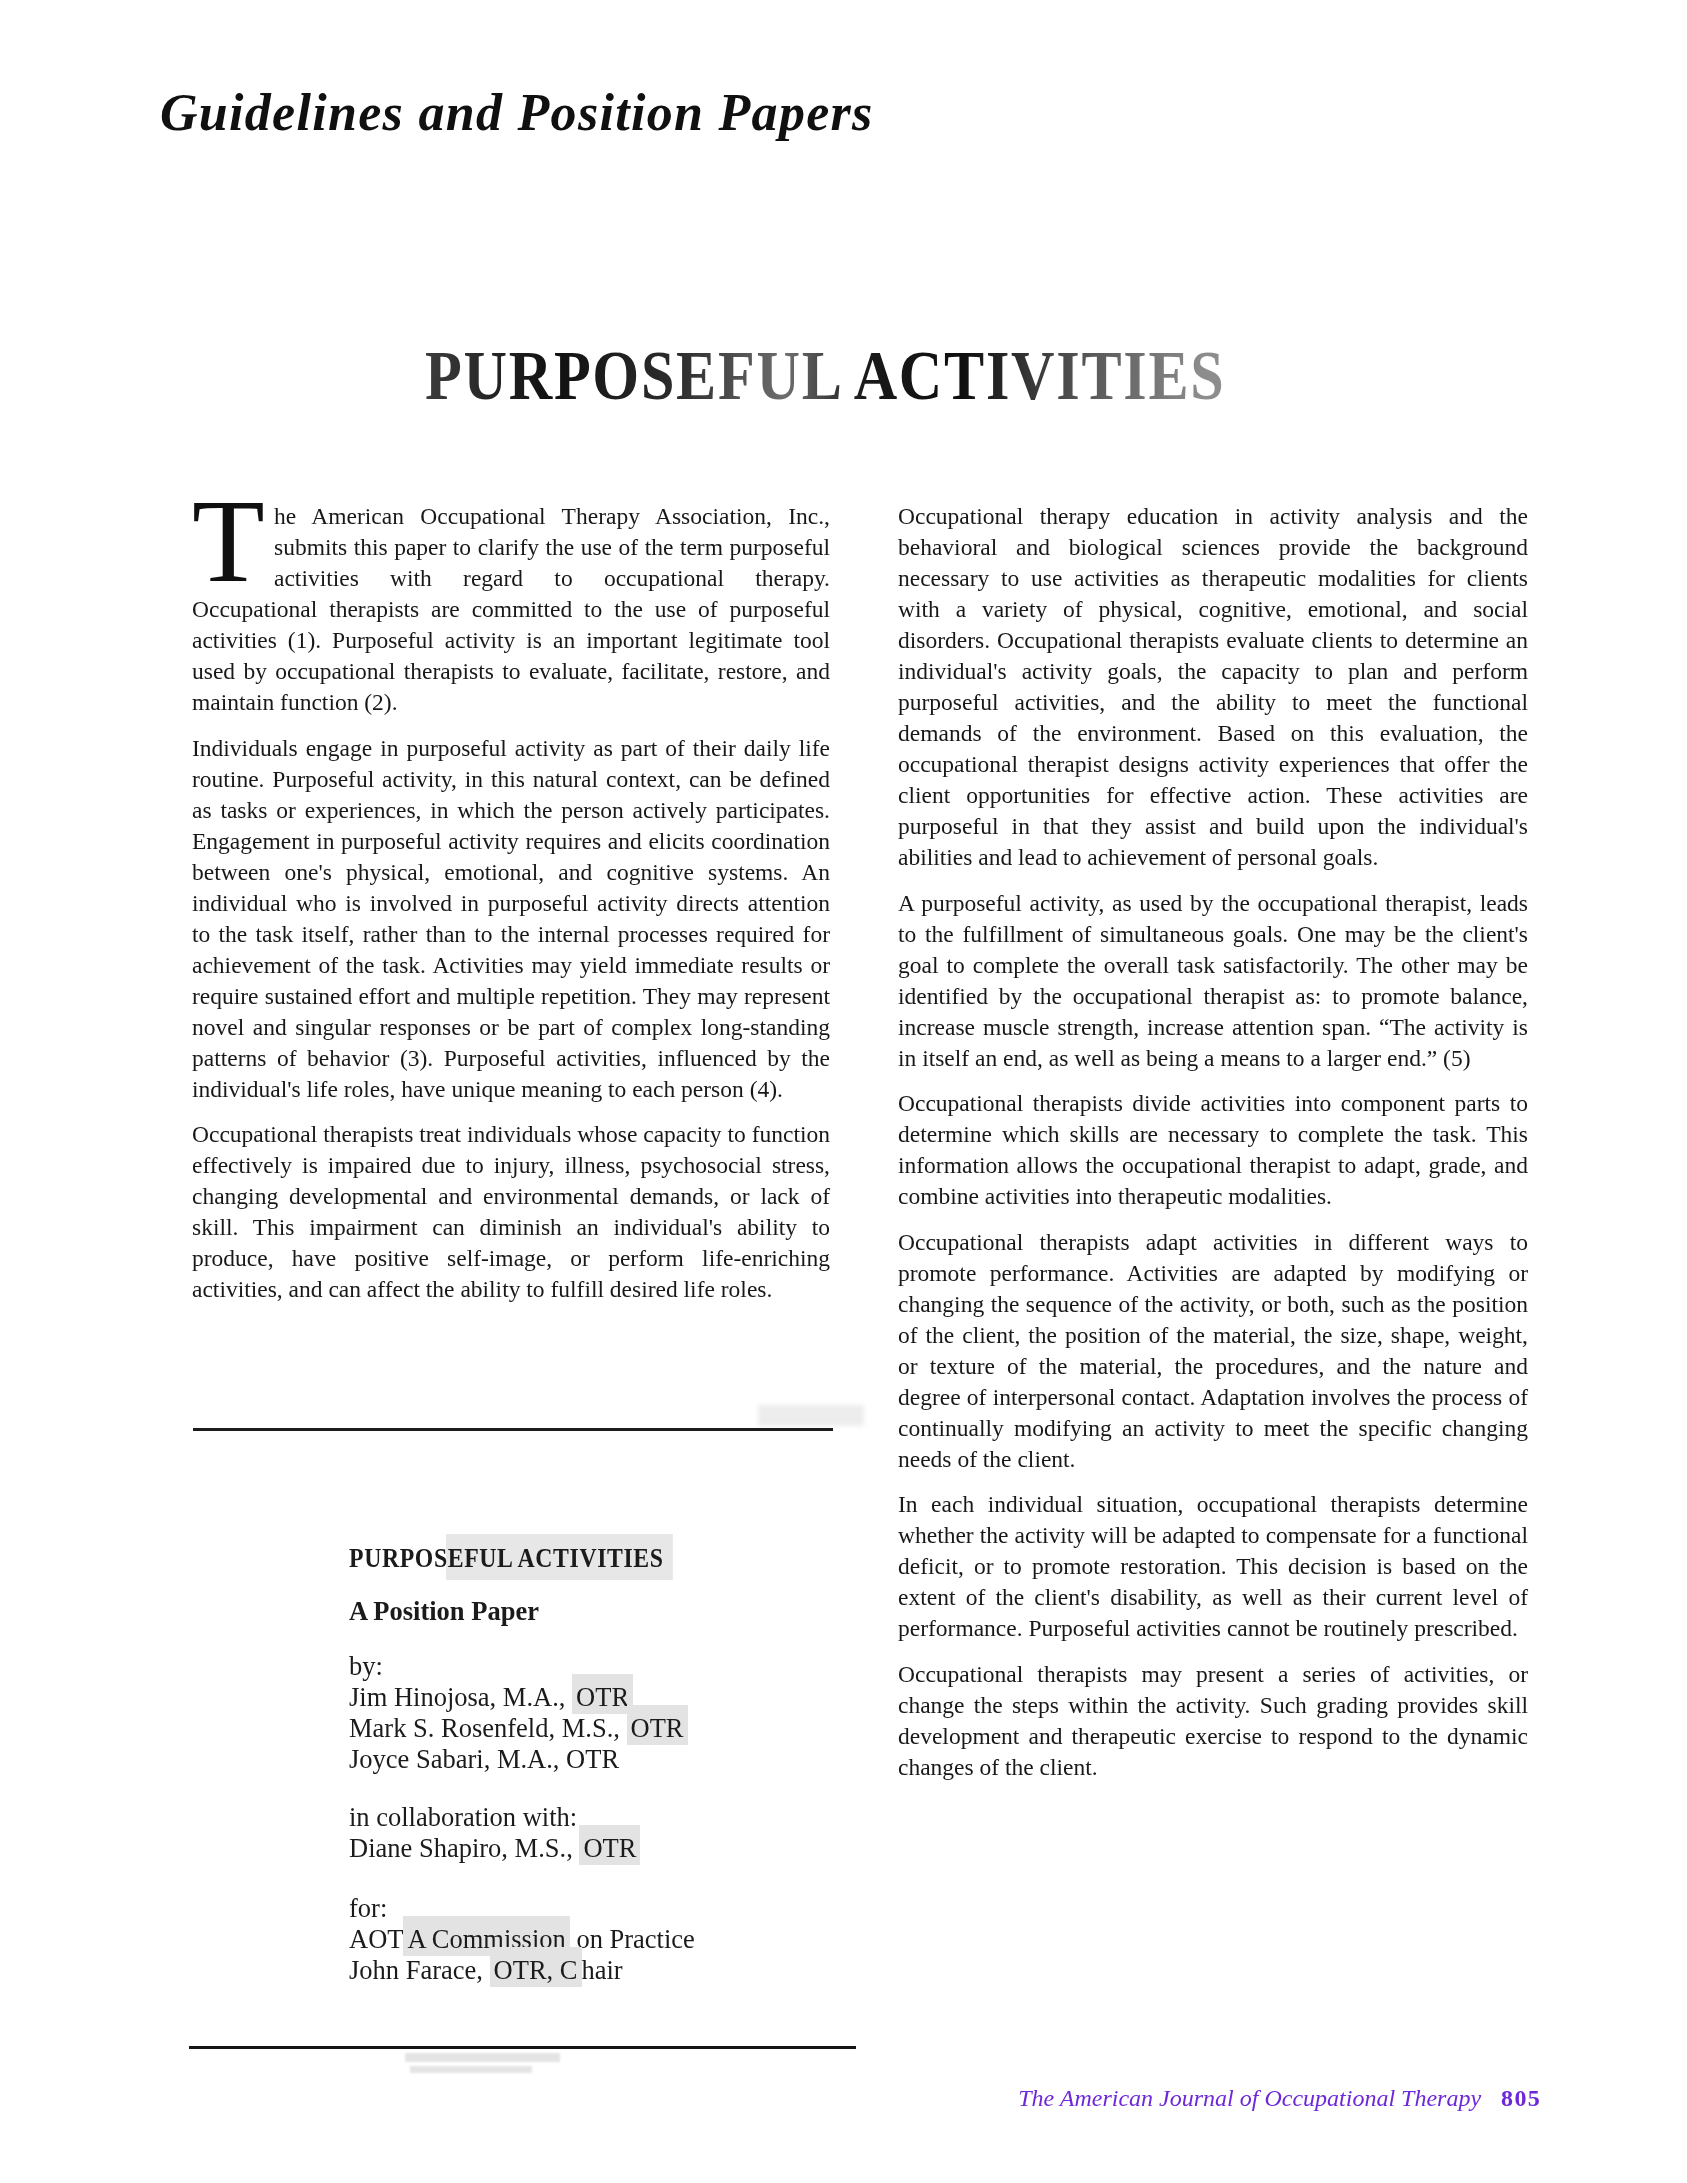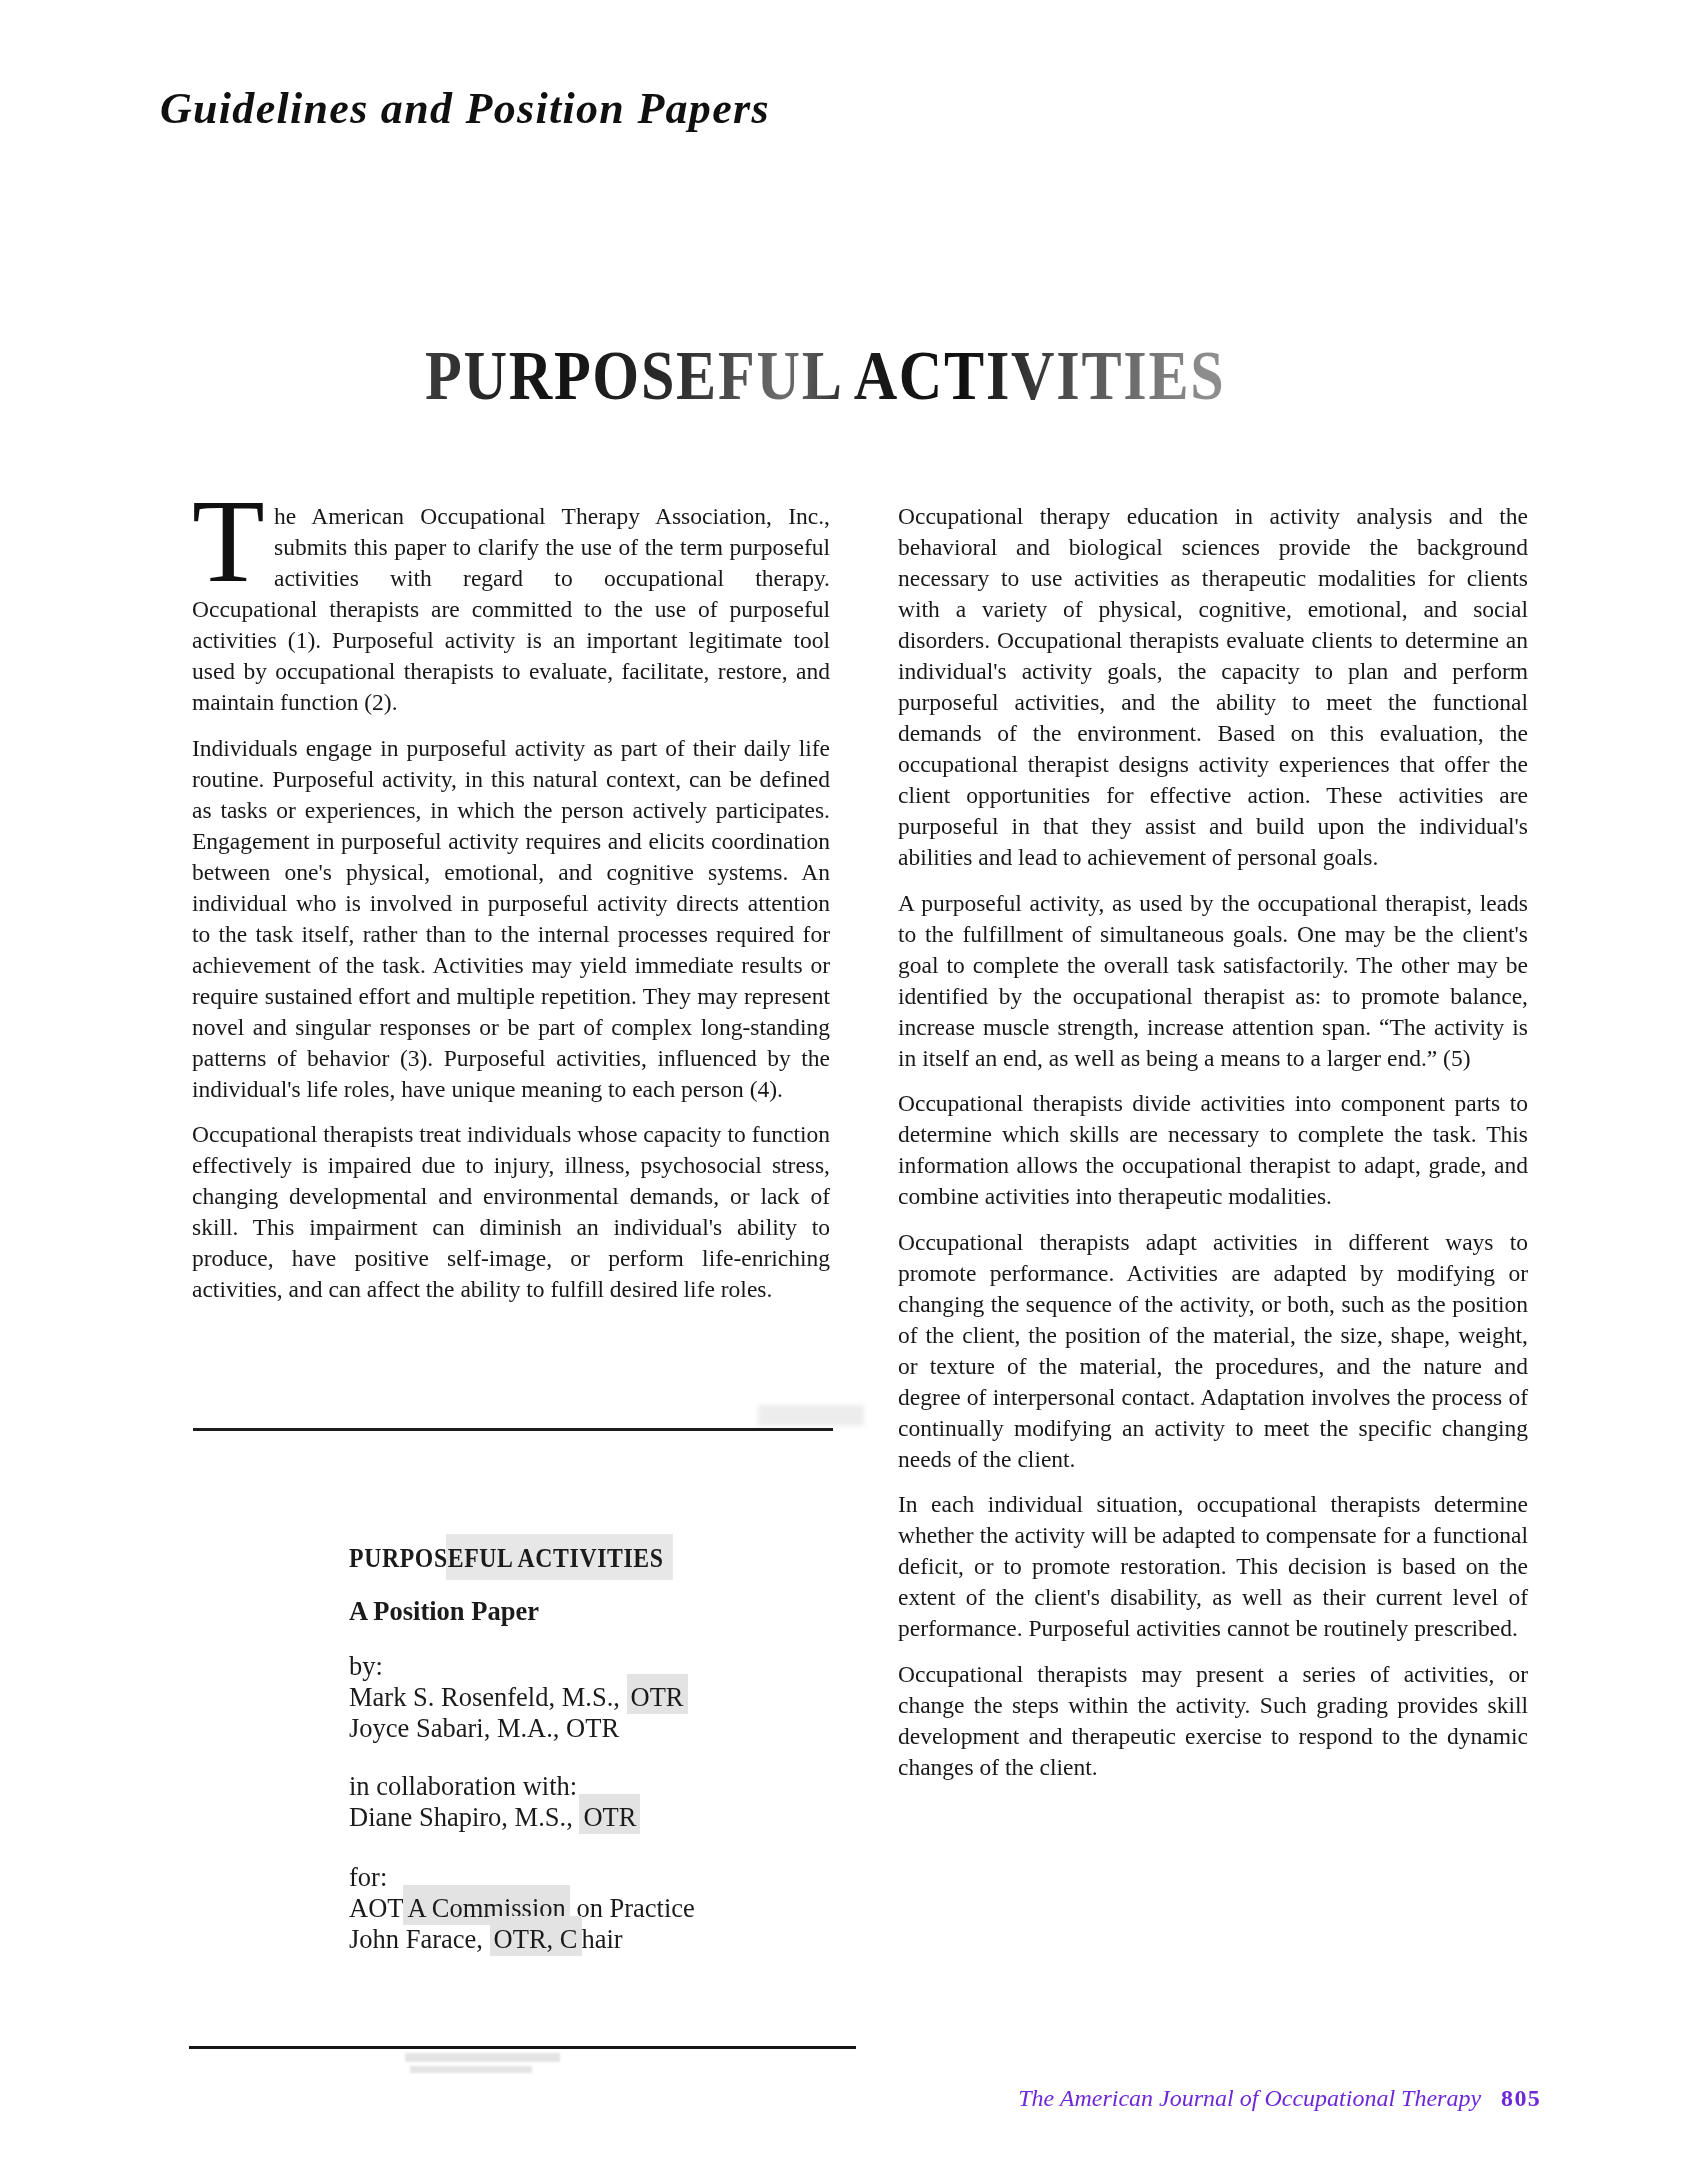--- a/index.html
+++ b/index.html
@@ -1,20 +1,20 @@
 <!DOCTYPE html>
 <html lang="en" style="font-size:10.6px"><head>
 <meta charset="utf-8">
 <style>
   html,body{margin:0;padding:0;background:#ffffff;}
   #page{position:relative;width:1687px;height:2183px;background:#ffffff;overflow:hidden;
         font-family:"Liberation Serif","DejaVu Serif",serif;color:#171717;}
 
   .section-header{position:absolute;left:160px;top:87px;
-        font-size:44px;line-height:1;font-weight:bold;font-style:italic;
+        font-size:52px;line-height:1;font-weight:bold;font-style:italic;
         letter-spacing:1.3px;color:#101010;white-space:nowrap;}
 
   .main-title{position:absolute;left:425px;top:341px;white-space:nowrap;}
   .main-title-inner{display:inline-block;transform:scaleX(0.86);transform-origin:left center;
         font-size:70px;line-height:1;font-weight:bold;letter-spacing:2px;
         background-image:linear-gradient(93deg,#3d3d3d 0%,#101010 16%,#2e2e2e 32%,#6e6e6e 45%,
             #1a1a1a 55%,#0e0e0e 67%,#555555 82%,#8d8d8d 97%);
         -webkit-background-clip:text;background-clip:text;color:transparent;}
 
   .col{position:absolute;top:501px;font-size:23.5px;line-height:31px;
@@ -76,20 +76,21 @@
   <div class="rule-top"></div>
 
   <div class="attribution">
     <div class="attr-heading">
       <span class="attr-heading-inner">PURPOSEFUL ACTIVITIES</span>
     </div>
     <div class="attr-subtitle">A Position Paper</div>
 
     <div class="attr-group-1">
       <div class="attr-line"><span>by:</span><span class="attr-hl"></span><span></span></div>
+      <div class="attr-line"><span>Jim Hinojosa, M.A., </span><span class="attr-hl">OTR</span><span></span></div>
       <div class="attr-line"><span>Mark S. Rosenfeld, M.S., </span><span class="attr-hl">OTR</span><span></span></div>
       <div class="attr-line"><span>Joyce Sabari, M.A., OTR</span><span class="attr-hl"></span><span></span></div>
     </div>
 
     <div class="attr-group-2">
       <div class="attr-line"><span>in collaboration with:</span><span class="attr-hl"></span><span></span></div>
       <div class="attr-line"><span>Diane Shapiro, M.S., </span><span class="attr-hl">OTR</span><span></span></div>
     </div>
 
     <div class="attr-group-3">

